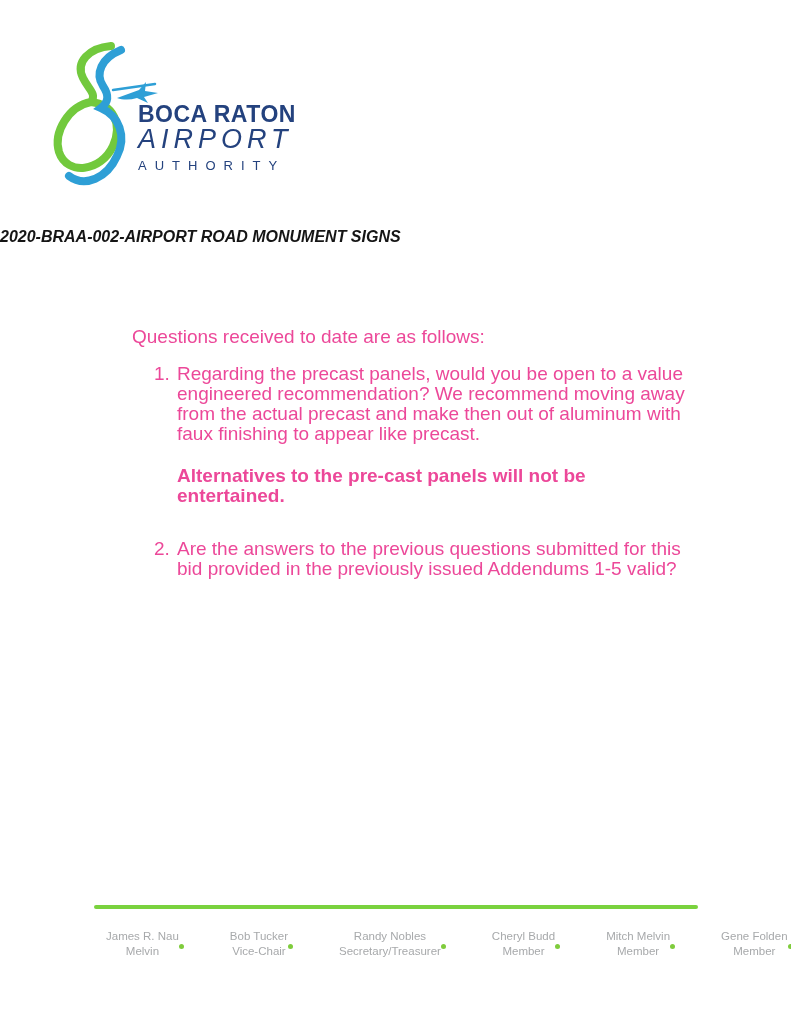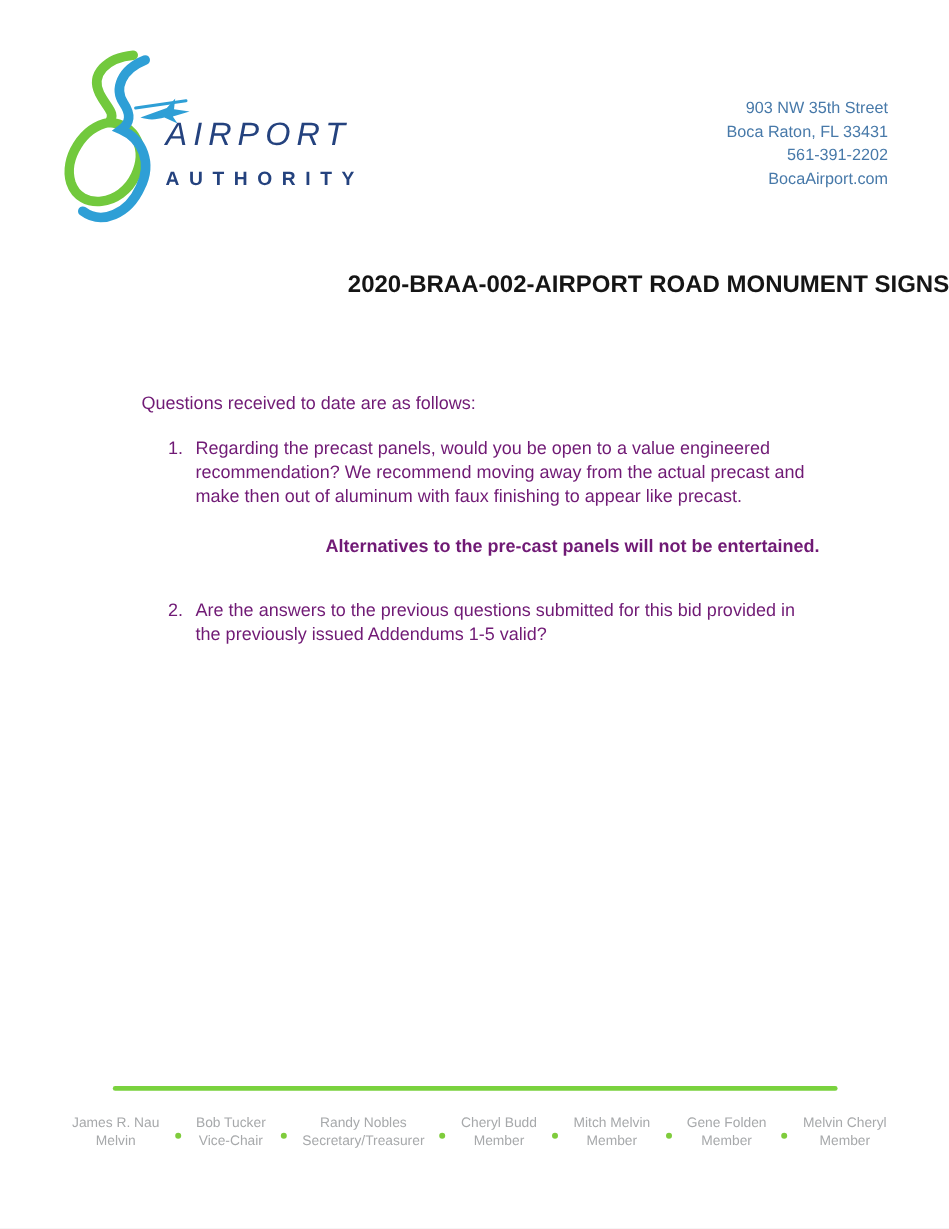--- a/index.html
+++ b/index.html
@@ -36,75 +36,75 @@
     letter-spacing: 0.5px;
   }
   .logo-text .l2 {
     font-size: 27px;
     font-weight: 400;
     font-style: italic;
     letter-spacing: 5px;
     margin-top: -4px;
   }
   .logo-text .l3 {
-    font-size: 16px;
-    font-weight: 700;
+    font-size: 13px;
+    font-weight: 400;
     letter-spacing: 8px;
-    margin-top: 13px;
+    margin-top: 3px;
   }
 
   .contact {
     position: absolute;
     top: 80px;
     right: 51px;
     text-align: right;
     color: #4779A9;
     font-size: 13.5px;
     line-height: 19.5px;
     font-weight: 500;
   }
 
   
   .doc-title {
     position: absolute;
     top: 223px;
     left: 0;
     width: 100%;
-    text-align: right;
-    font-size: 20px;
+    text-align: left;
+    font-size: 16px;
     font-weight: 700;
     color: #151515;
     line-height: 28px;
+    font-style: italic;
   }
 
   
   .body-text {
     position: absolute;
-    left: 118px;
+    left: 132px;
     top: 327px;
     width: 565px;
-    font-size: 15px;
+    font-size: 19px;
     line-height: 20px;
-    color: #701a75;
+    color: #ec4899;
   }
   .qa-item {
     display: flex;
     margin-left: 22px;
   }
   .qa-item .num {
     flex: 0 0 23px;
   }
   .qa-item .q-text {
     flex: 1;
   }
   .qa-1 { margin-top: 17px; }
   .answer {
     font-weight: 700;
-    margin-left: 23px;
-    text-align: right;
+    margin-left: 45px;
   }
   .answer-1 { margin-top: 22px; }
   .qa-2 { margin-top: 33px; }
   .answer-2 { margin-top: 34px; }
 
   
   .footer-rule {
     position: absolute;
     left: 94px;
     top: 905px;
@@ -122,20 +122,21 @@
     align-items: center;
     justify-content: space-between;
   }
   .member {
     text-align: center;
     font-size: 11.5px;
     line-height: 15px;
     color: #A7A9AB;
     font-weight: 500;
     white-space: nowrap;
+    margin-left: 46px;
   }
   .sep-dot {
     width: 5px;
     height: 5px;
     border-radius: 50%;
     background: #7FCC3C;
     flex: 0 0 auto;
     margin-top: 4px;
   }
 </style>
@@ -150,30 +151,25 @@
 
     <path d="M 70,10 C 50,18 44,34 52,46 C 58,55 58,62 50,68 C 68,76 76,96 66,116 C 56,138 34,148 18,136" fill="none" stroke="#2E9FD6" stroke-width="8" stroke-linecap="round"></path>
 
     <g>
       <path d="M 62,50 L 104,44" stroke="#2E9FD6" stroke-width="2.5" stroke-linecap="round" fill="none"></path>
       <path d="M 66,58 L 88,50 L 95,42 L 94,51 L 107,53 L 93,57 L 97,63 L 86,58 C 79,60 72,60 66,58 Z" fill="#2E9FD6"></path>
     </g>
   </svg>
 
   <div class="logo-text">
+    <div class="l1">BOCA RATON</div>
     <div class="l2">AIRPORT</div>
     <div class="l3">AUTHORITY</div>
   </div>
 
-  <div class="contact">
-    <div>903 NW 35th Street</div>
-    <div>Boca Raton, FL 33431</div>
-    <div>561-391-2202</div>
-    <div>BocaAirport.com</div>
-  </div>
 
   <div class="doc-title">
     <div>2020-BRAA-002-AIRPORT ROAD MONUMENT SIGNS</div>
   </div>
 
   <div class="body-text">
     <div class="intro">Questions received to date are as follows:</div>
 
     <div class="qa-item qa-1">
       <span class="num">1.</span>

